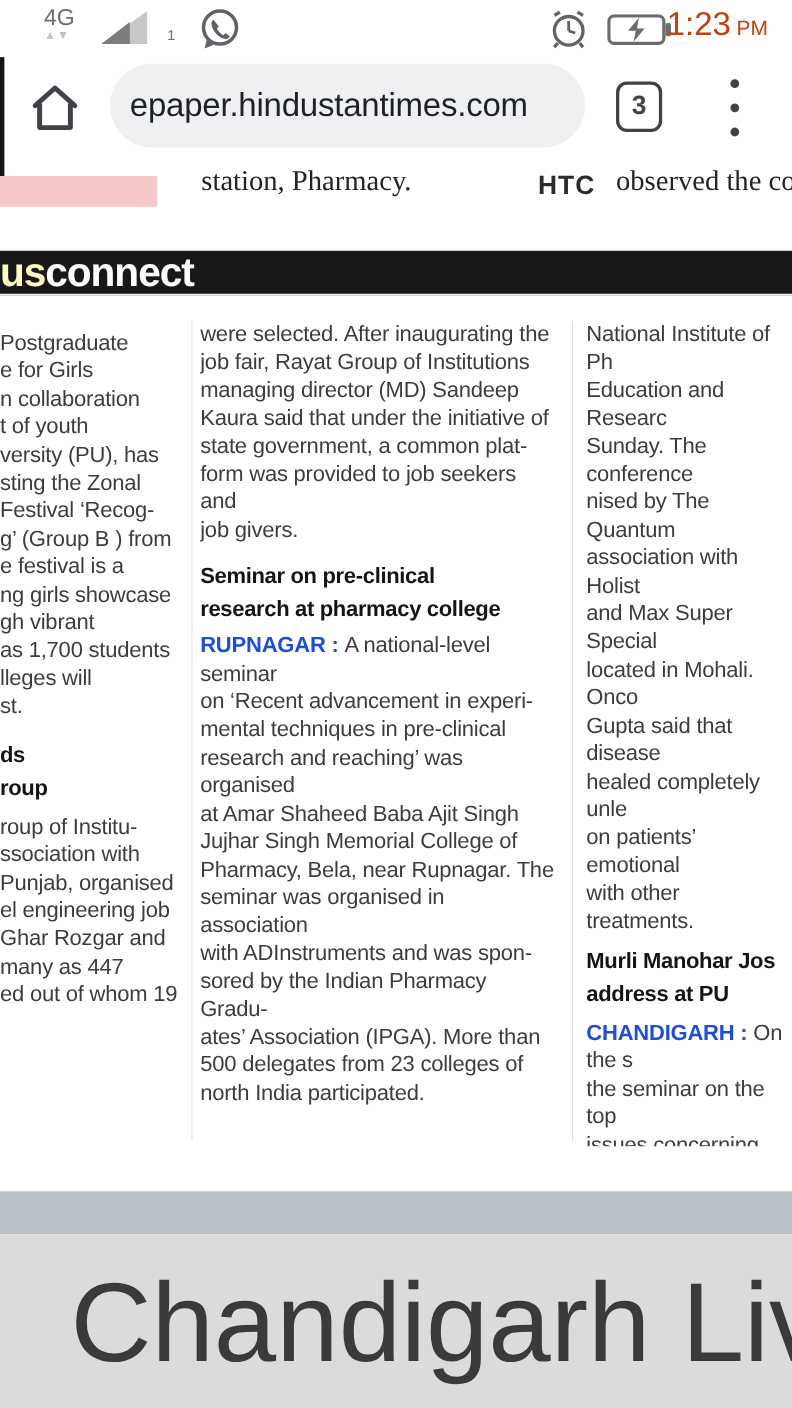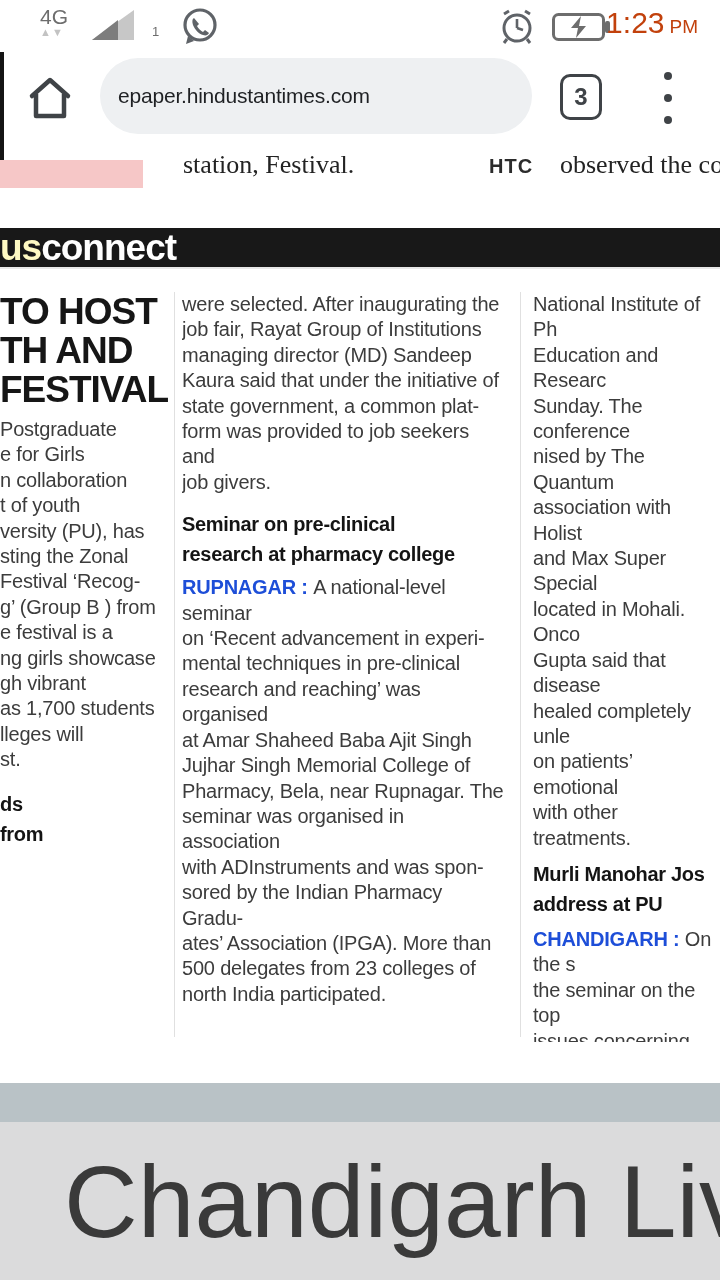--- a/index.html
+++ b/index.html
@@ -17,35 +17,35 @@
   .sb-alarm { position:absolute; left:498px; top:9px; }
   .sb-batt { position:absolute; left:552px; top:13px; }
   .sb-time { position:absolute; right:22px; top:6px; font-size:30px; color:#c2410c; }
   .sb-time .ampm { font-size:19px; margin-left:5px; }
 
   
   #toolbar { position:absolute; top:46px; left:0; width:720px; height:104px; background:#fff; }
   .home-btn { position:absolute; left:22px; top:24px; width:56px; height:56px; }
   .omnibox { position:absolute; left:100px; top:12px; width:432px; height:76px;
              background:#eef0f2; border-radius:38px; display:flex; align-items:center; }
-  .omnibox span { font-size:21px; color:#1f2124; padding-left:18px; letter-spacing:-0.2px; }
+  .omnibox span { font-size:30px; color:#1f2124; padding-left:18px; letter-spacing:-0.2px; }
   .tab-btn { position:absolute; left:560px; top:28px; width:42px; height:46px;
              border:3.5px solid #3f4347; border-radius:10px; display:flex;
              align-items:center; justify-content:center; font-size:24px; font-weight:700; color:#3f4347; }
   .menu-btn { position:absolute; left:650px; top:22px; width:36px; height:60px;
               display:flex; flex-direction:column; align-items:center; justify-content:space-between; padding:4px 0; }
   .menu-btn i { width:8px; height:8px; border-radius:50%; background:#3f4347; }
 
   .edge-line { position:absolute; left:0; top:52px; width:4px; height:110px; background:#141414; }
 
   
   .pink-bar { position:absolute; left:0; top:160px; width:143px; height:28px; background:#f6c7c7; }
   .strip-left  { position:absolute; left:183px; top:150px; font-family:"Liberation Serif", serif;
                  font-size:26px; color:#232323; }
-  .strip-htc   { position:absolute; left:489px; top:155px; font-size:20px; font-weight:700;
+  .strip-htc   { position:absolute; left:489px; top:155px; font-size:24px; font-weight:700;
                  color:#2b2b2b; letter-spacing:1px; }
   .strip-right { position:absolute; left:560px; top:150px; width:160px; overflow:hidden;
                  font-family:"Liberation Serif", serif; font-size:26px; color:#232323; white-space:nowrap; }
 
   
   .banner { position:absolute; left:0; top:228px; width:720px; height:41px; background:#181818;
             border-bottom:2px solid #e8e8e8; display:flex; align-items:center; }
   .banner b { font-size:37px; font-weight:800; letter-spacing:-1px; line-height:1; }
   .banner .acc { color:#fef9c3; }
   .banner .main { color:#ffffff; }
@@ -129,52 +129,56 @@
     <div class="menu-btn">
       <i></i>
       <i></i>
       <i></i>
     </div>
   </div>
 
   <div class="edge-line"></div>
 
   <div class="pink-bar"></div>
-  <span class="strip-left">station, Festival.</span>
+  <span class="strip-left">station, Pharmacy.</span>
   <span class="strip-htc">HTC</span>
   <span class="strip-right">observed the cou</span>
 
   <div class="banner">
     <b class="acc">us</b>
       <b class="main">connect</b>
   </div>
 
   <div class="col-rule" style="left:174px"></div>
   <div class="col-rule" style="left:520px"></div>
 
   <div class="col" id="col-left">
-    <div class="big-headline">TO HOST
-TH AND
-FESTIVAL</div>
     <div class="body-txt mt12">Postgraduate
 e for Girls
 n collaboration
 t of youth
 versity (PU), has
 sting the Zonal
 Festival ‘Recog-
 g’ (Group B ) from
 e festival is a
 ng girls showcase
 gh vibrant
 as 1,700 students
 lleges will
 st.</div>
     <div class="head-txt mt16">ds
-from</div>
+roup</div>
+    <div class="body-txt mt12">roup of Institu-
+ssociation with
+Punjab, organised
+el engineering job
+Ghar Rozgar and
+many as 447
+ed out of whom 19</div>
   </div>
 
   <div class="col" id="col-mid">
     <div class="body-txt">were selected. After inaugurating the
 job fair, Rayat Group of Institutions
 managing director (MD) Sandeep
 Kaura said that under the initiative of
 state government, a common plat-
 form was provided to job seekers and
 job givers.</div>

